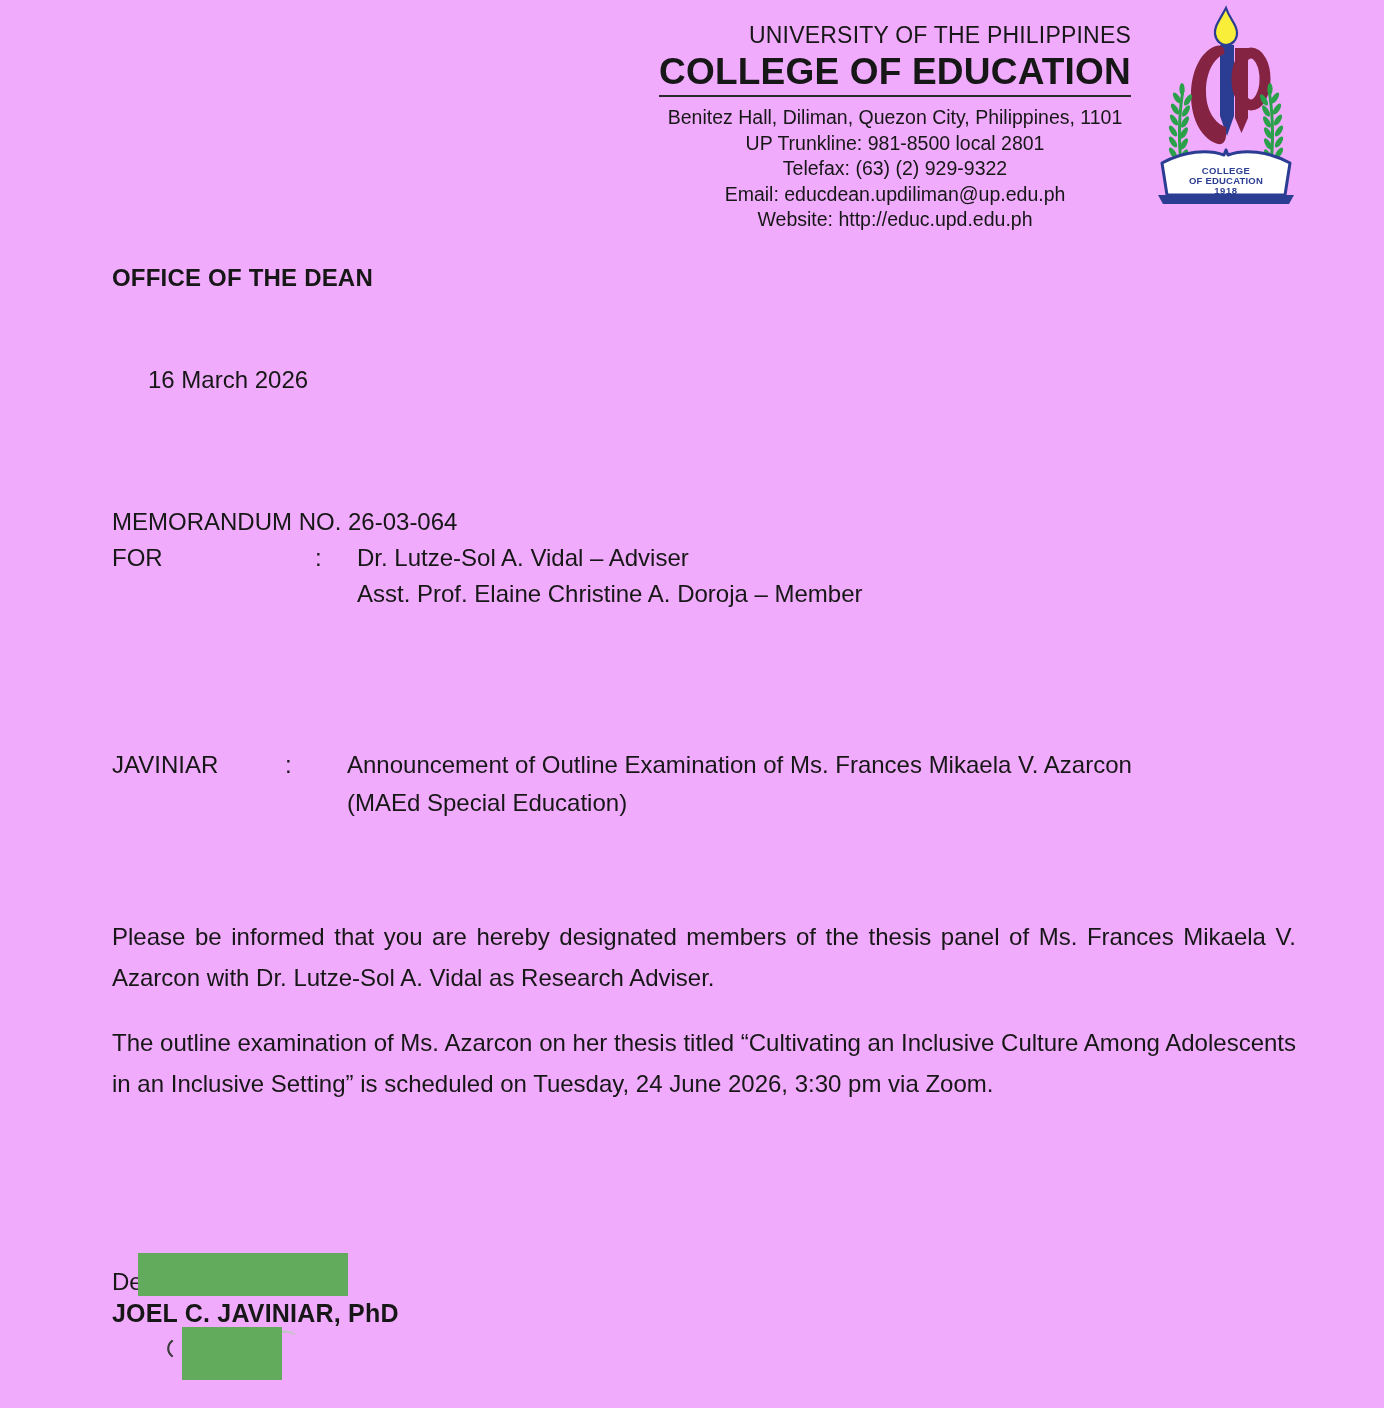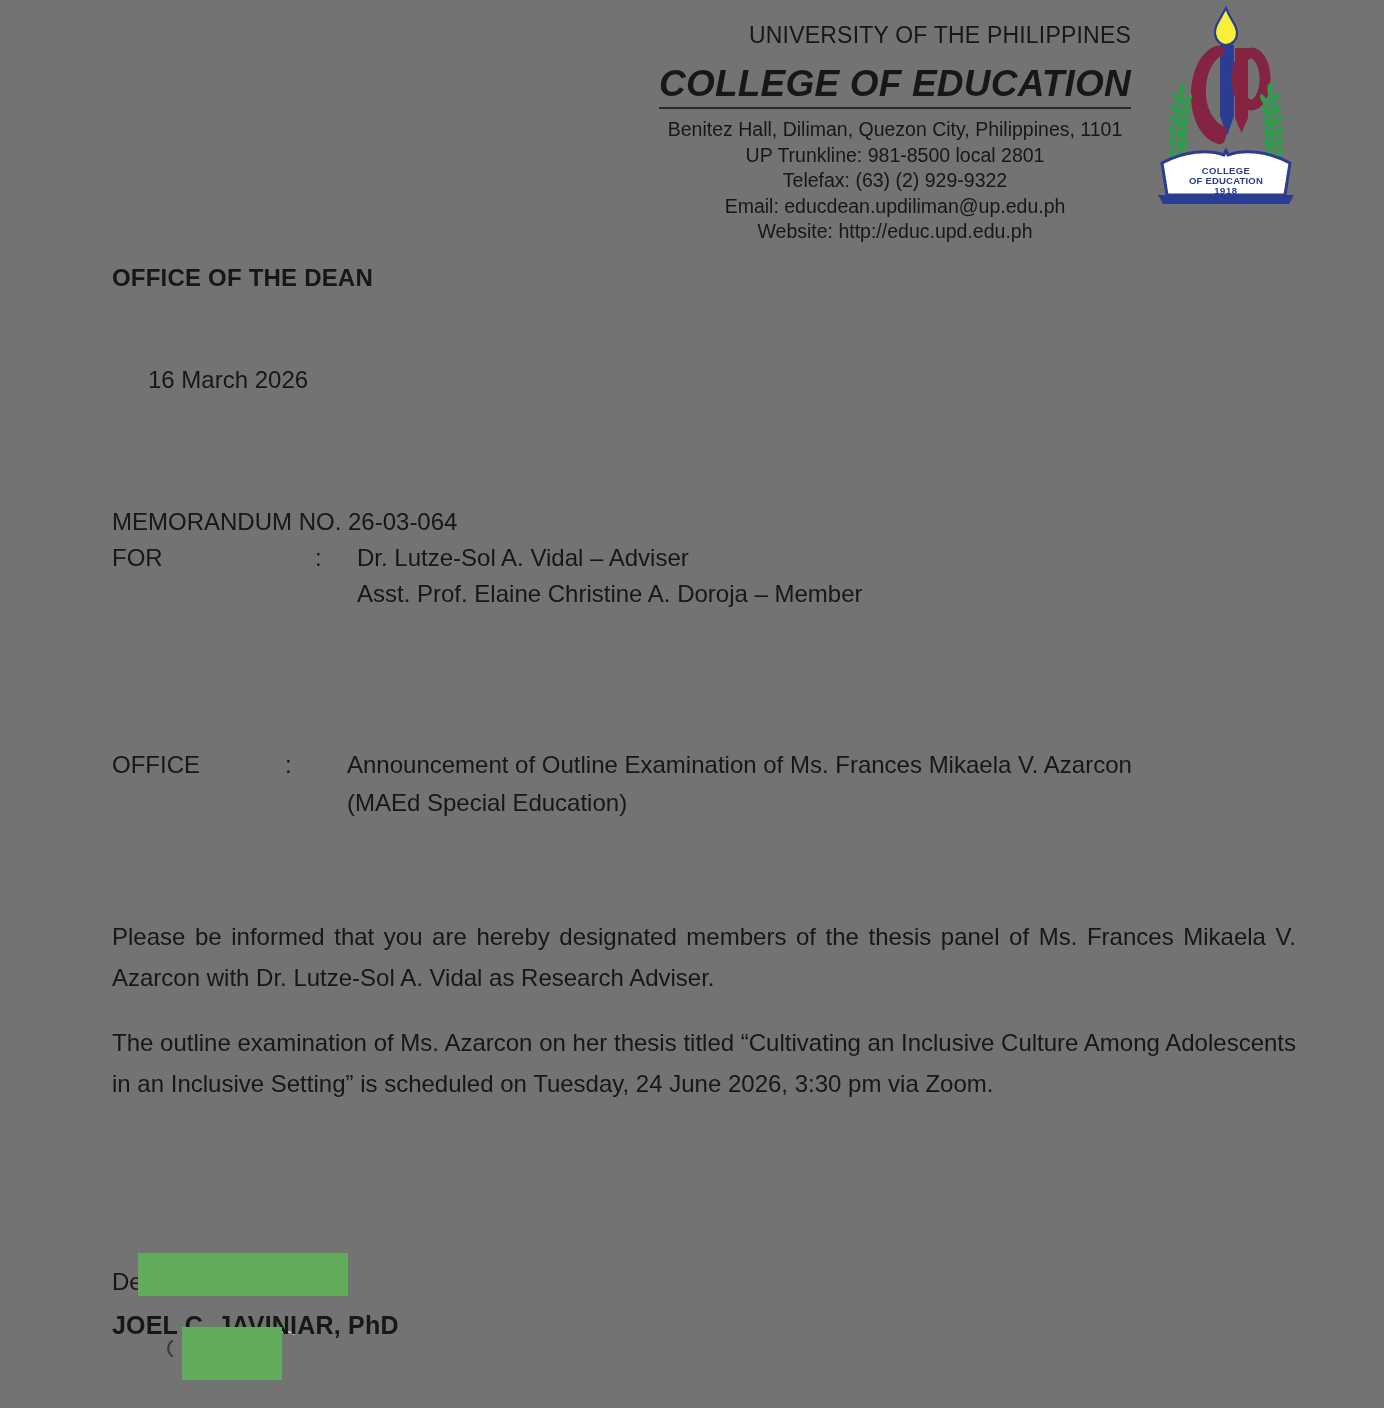--- a/index.html
+++ b/index.html
@@ -2,38 +2,38 @@
 <html><head>
 <meta charset="utf-8">
 <style>
   * { margin: 0; padding: 0; box-sizing: border-box; }
   html, body { background: #ffffff; }
   body { font-family: "Liberation Sans", sans-serif; color: #171717; }
   .page {
     position: relative;
     width: 1384px;
     height: 1408px;
-    background: #737373;
+    background: #f0abfc;
     overflow: hidden;
   }
 
   
   .letterhead {
     position: absolute;
     top: 20px;
     right: 253px;
     text-align: right;
     white-space: nowrap;
   }
   .univ-line {
     font-size: 23px;
     letter-spacing: 0.2px;
     line-height: 30px;
   }
-  .college-line-wrap { margin-top: 12px; line-height: 44px; font-style: italic; }
+  .college-line-wrap { margin-top: 0; line-height: 44px; }
   .college-line {
     display: inline-block;
     font-size: 37px;
     font-weight: bold;
     letter-spacing: 0.2px;
     border-bottom: 2px solid #2a2a2a;
     padding-bottom: 1px;
   }
   .addr-block { margin-top: 4px; text-align: center; }
   .addr-line {
@@ -85,21 +85,20 @@
     background: #63ab5c;
   }
   .redact-1 { left: 138px; top: 1253px; width: 210px; height: 43px; z-index: 3; }
   .redact-2 { left: 182px; top: 1327px; width: 100px; height: 53px; z-index: 3; }
   .sig-name {
     top: 1299px;
     font-size: 25px;
     font-weight: bold;
     letter-spacing: 0.2px;
     z-index: 2;
-    margin-top: 12px;
   }
   .sig-title { top: 1268px; font-size: 24px; z-index: 2; }
   .sig-stroke { position: absolute; z-index: 2; }
   .sig-stroke-1 { left: 164px; top: 1340px; }
   .sig-stroke-2 { left: 270px; top: 1328px; }
 </style>
 </head>
 <body>
 
 <div class="page">
@@ -184,21 +183,21 @@
       <div class="memo-colon">:</div>
       <div class="memo-content">
         <div>Dr. Lutze-Sol A. Vidal – Adviser</div>
         <div>Asst. Prof. Elaine Christine A. Doroja – Member</div>
       </div>
     </div>
   </div>
 
   <div class="abs subject-block">
     <div class="memo-row">
-      <div class="subject-label">OFFICE</div>
+      <div class="subject-label">JAVINIAR</div>
       <div class="subject-colon">:</div>
       <div class="memo-content">
         <div>Announcement of Outline Examination of Ms. Frances Mikaela V. Azarcon</div>
         <div>(MAEd Special Education)</div>
       </div>
     </div>
   </div>
 
   <div class="abs para para1">Please be informed that you are hereby designated members of the thesis panel of Ms. Frances Mikaela V. Azarcon with Dr. Lutze-Sol A. Vidal as Research Adviser.</div>
   <div class="abs para para2">The outline examination of Ms. Azarcon on her thesis titled “Cultivating an Inclusive Culture Among Adolescents in an Inclusive Setting” is scheduled on Tuesday, 24 June 2026, 3:30 pm via Zoom.</div>

